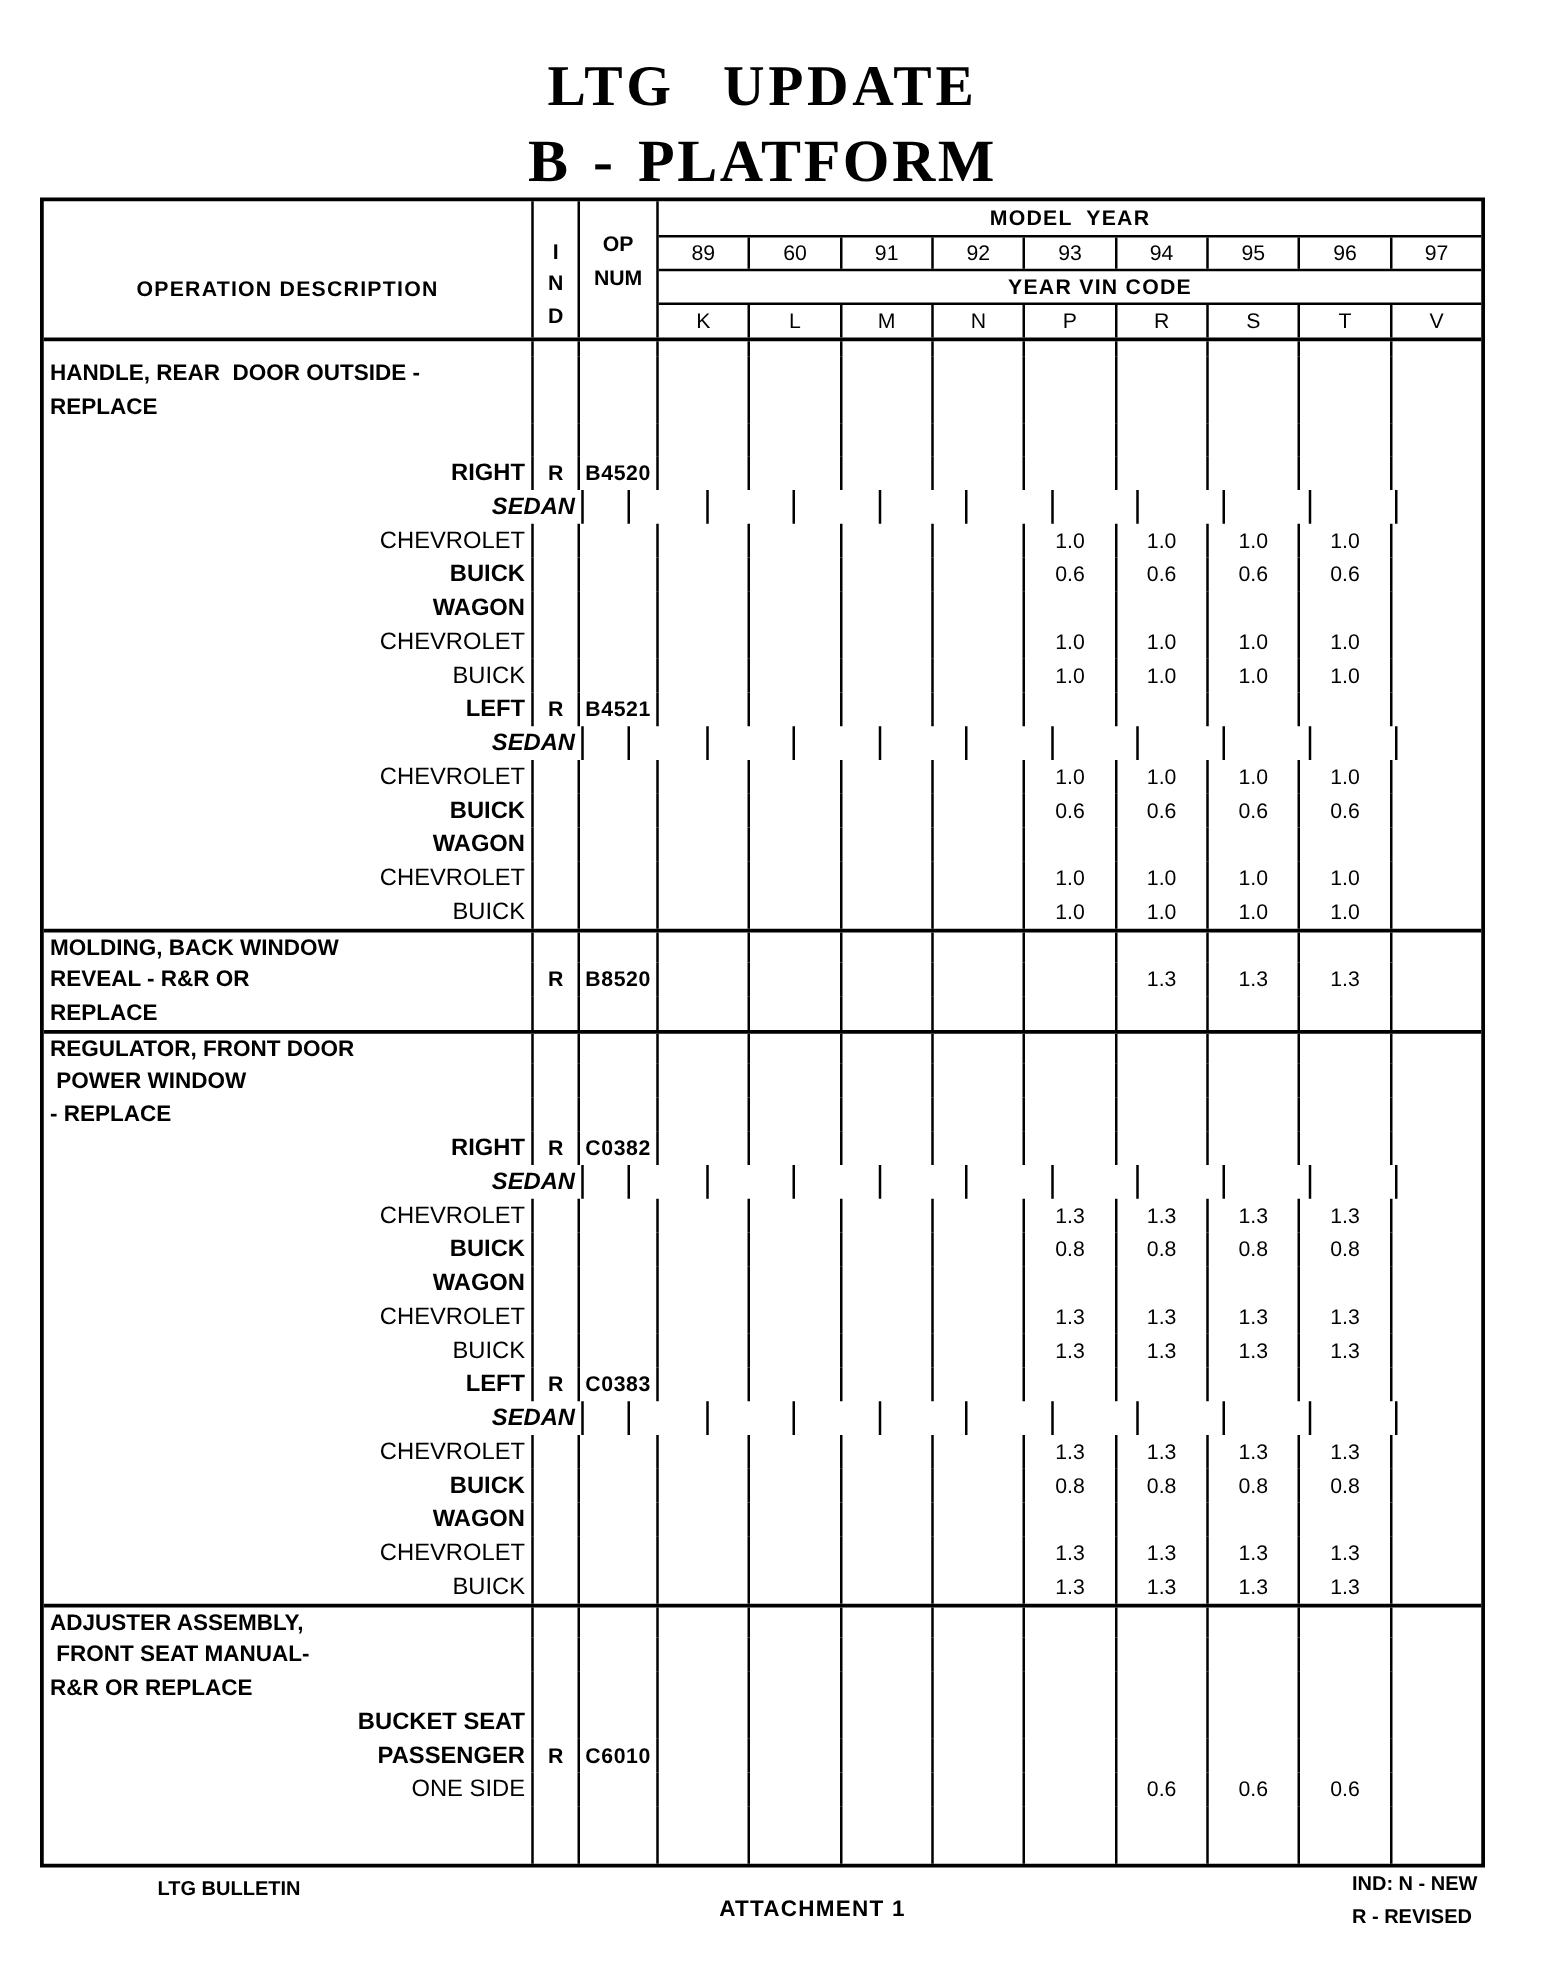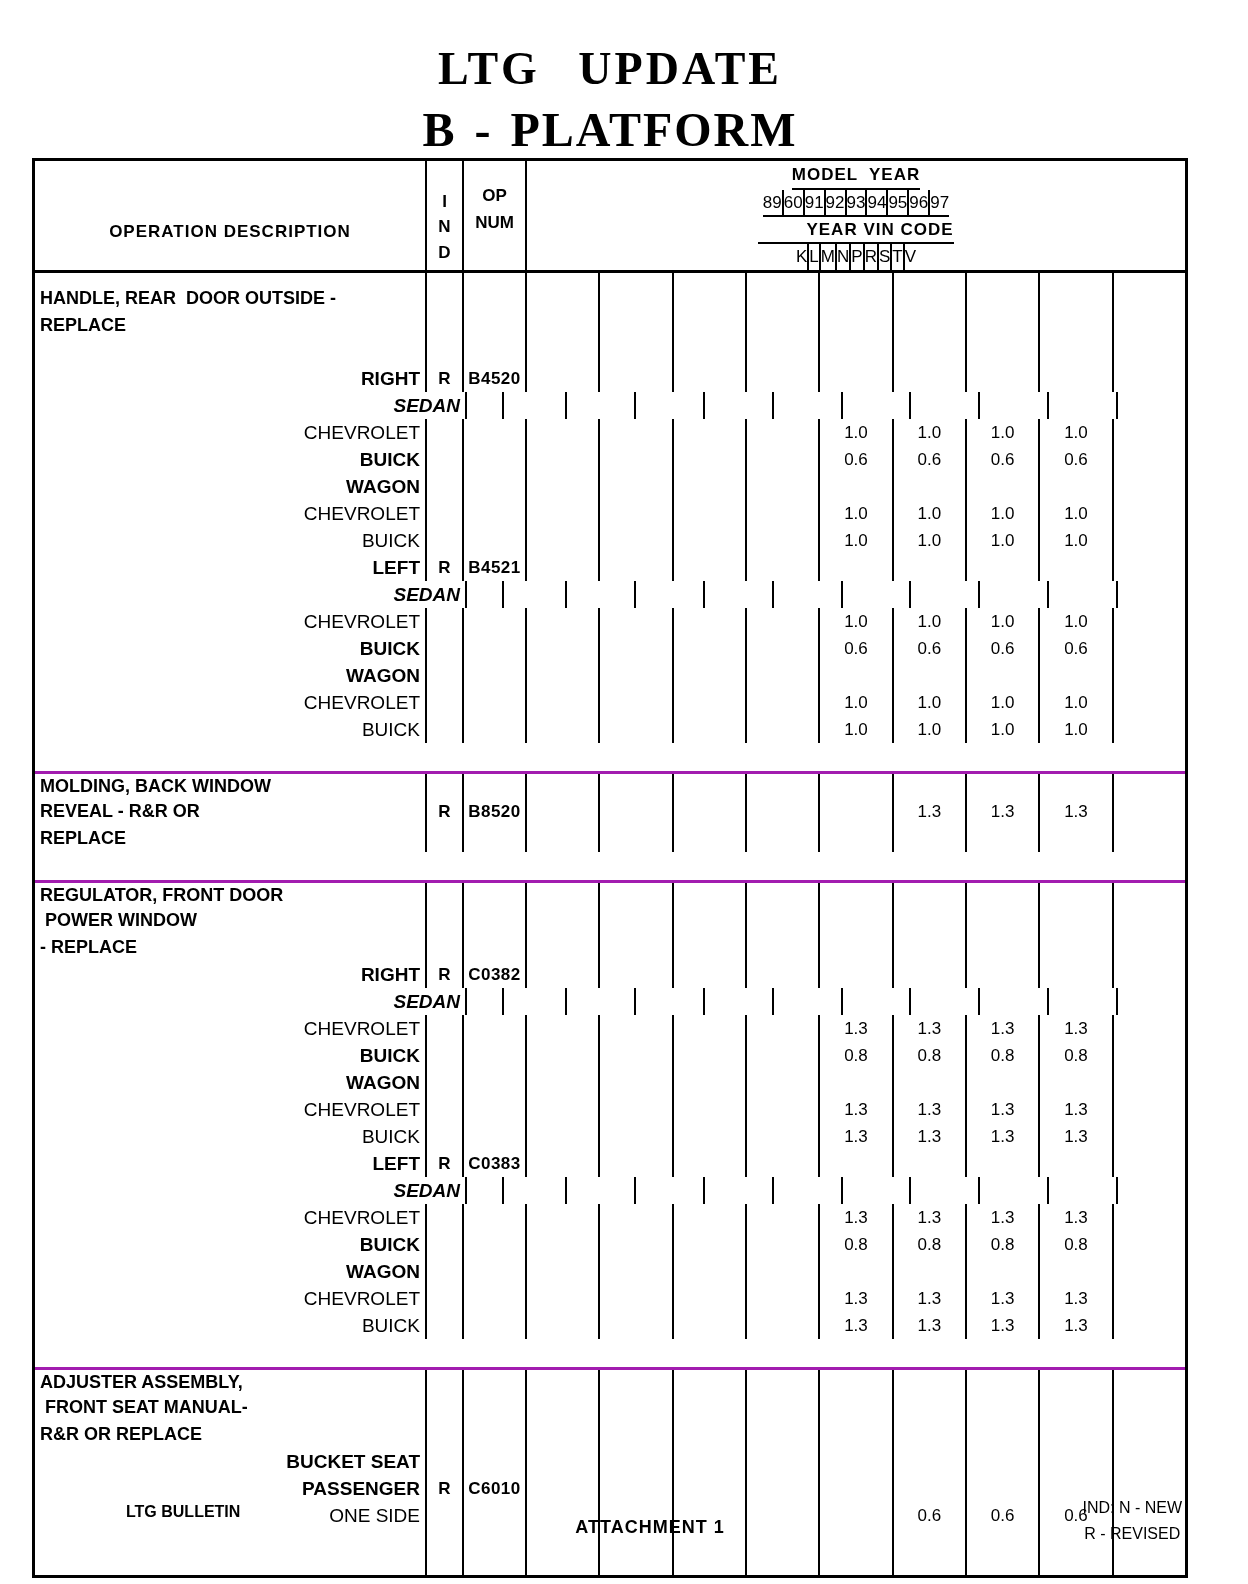--- a/index.html
+++ b/index.html
@@ -22,56 +22,56 @@
   
   .hdr{display:flex;height:112px;border-bottom:3px solid #000;}
   .hd-desc{width:390px;display:flex;align-items:center;justify-content:center;
     padding-top:32px;font-weight:700;font-size:17px;letter-spacing:1px;}
   .hd-ind{width:37px;border-left:2px solid #000;display:flex;flex-direction:column;
     align-items:center;justify-content:flex-end;padding-bottom:5px;
     font-weight:700;font-size:17px;line-height:1.5;}
   .hd-op{width:63px;border-left:2px solid #000;display:flex;flex-direction:column;
     align-items:center;justify-content:center;padding-bottom:12px;
     font-weight:700;font-size:17px;line-height:1.55;}
-  .hd-years{flex:1;border-left:2px solid #000;display:flex;flex-direction:column;align-items:center;}
+  .hd-years{flex:1;border-left:2px solid #000;display:flex;flex-direction:column;}
   .hy-span{display:flex;align-items:center;justify-content:center;
     font-weight:700;font-size:17px;letter-spacing:1px;border-bottom:2px solid #000;white-space:pre;}
   .hy-1{height:30px;}
   .hy-3{height:27px;padding-left:48px;}
   .hy-cells{display:flex;}
   .hy-2{height:28px;border-bottom:2px solid #000;}
   .hy-4{height:27px;}
   .hy-cell{flex:1;display:flex;align-items:center;justify-content:center;
     font-weight:400;font-size:17px;border-left:2px solid #000;}
   .hy-cell:first-child{border-left:none;}
   
   .row{display:flex;}
-  .sec-start{border-top:3px solid #a21caf;margin-top:28px;}
+  .sec-start{border-top:3px solid #000000;}
   .c-desc{width:390px;display:flex;align-items:center;justify-content:flex-end;
     padding-right:5px;font-size:19px;white-space:pre;}
   .c-ind{width:37px;border-left:2px solid #000;display:flex;align-items:center;
     justify-content:center;font-weight:700;font-size:17px;}
   .c-op{width:63px;border-left:2px solid #000;display:flex;align-items:center;
     justify-content:center;font-weight:700;font-size:17px;letter-spacing:.5px;}
   .c-y{flex:1;border-left:2px solid #000;display:flex;align-items:center;
     justify-content:center;font-size:17px;}
   .s-lead{height:12px;}
   .s-title{height:27px;}
   .s-title .c-desc{justify-content:flex-start;padding-left:5px;font-weight:700;font-size:18px;}
   .s-bold{height:27px;}   .s-bold .c-desc{font-weight:700;}
   .s-bolditalic{height:27px;margin-left:40px;} .s-bolditalic .c-desc{font-weight:700;font-style:italic;}
   .s-normal{height:27px;}
   .s-gap{height:26px;}
   .s-filler{height:46px;}
   
   .f-left{position:absolute;left:126px;top:1503px;font-weight:700;font-size:16px;}
   .f-center{position:absolute;left:26px;top:1517px;width:1248px;text-align:center;
     font-weight:700;font-size:18px;letter-spacing:1px;}
-  .f-right{position:absolute;right:66px;top:1495px;text-align:center;
-    font-weight:400;font-size:16px;line-height:26px;}
+  .f-right{position:absolute;right:66px;top:1495px;text-align:left;
+    font-weight:700;font-size:16px;line-height:26px;}
 </style>
 </head>
 <body>
 
 <div class="doc-title">LTG UPDATE</div>
 <div class="doc-subtitle">B - PLATFORM</div>
 
 <div class="tbl">
   <div class="hdr">
     <div class="hd-desc">OPERATION DESCRIPTION</div>

